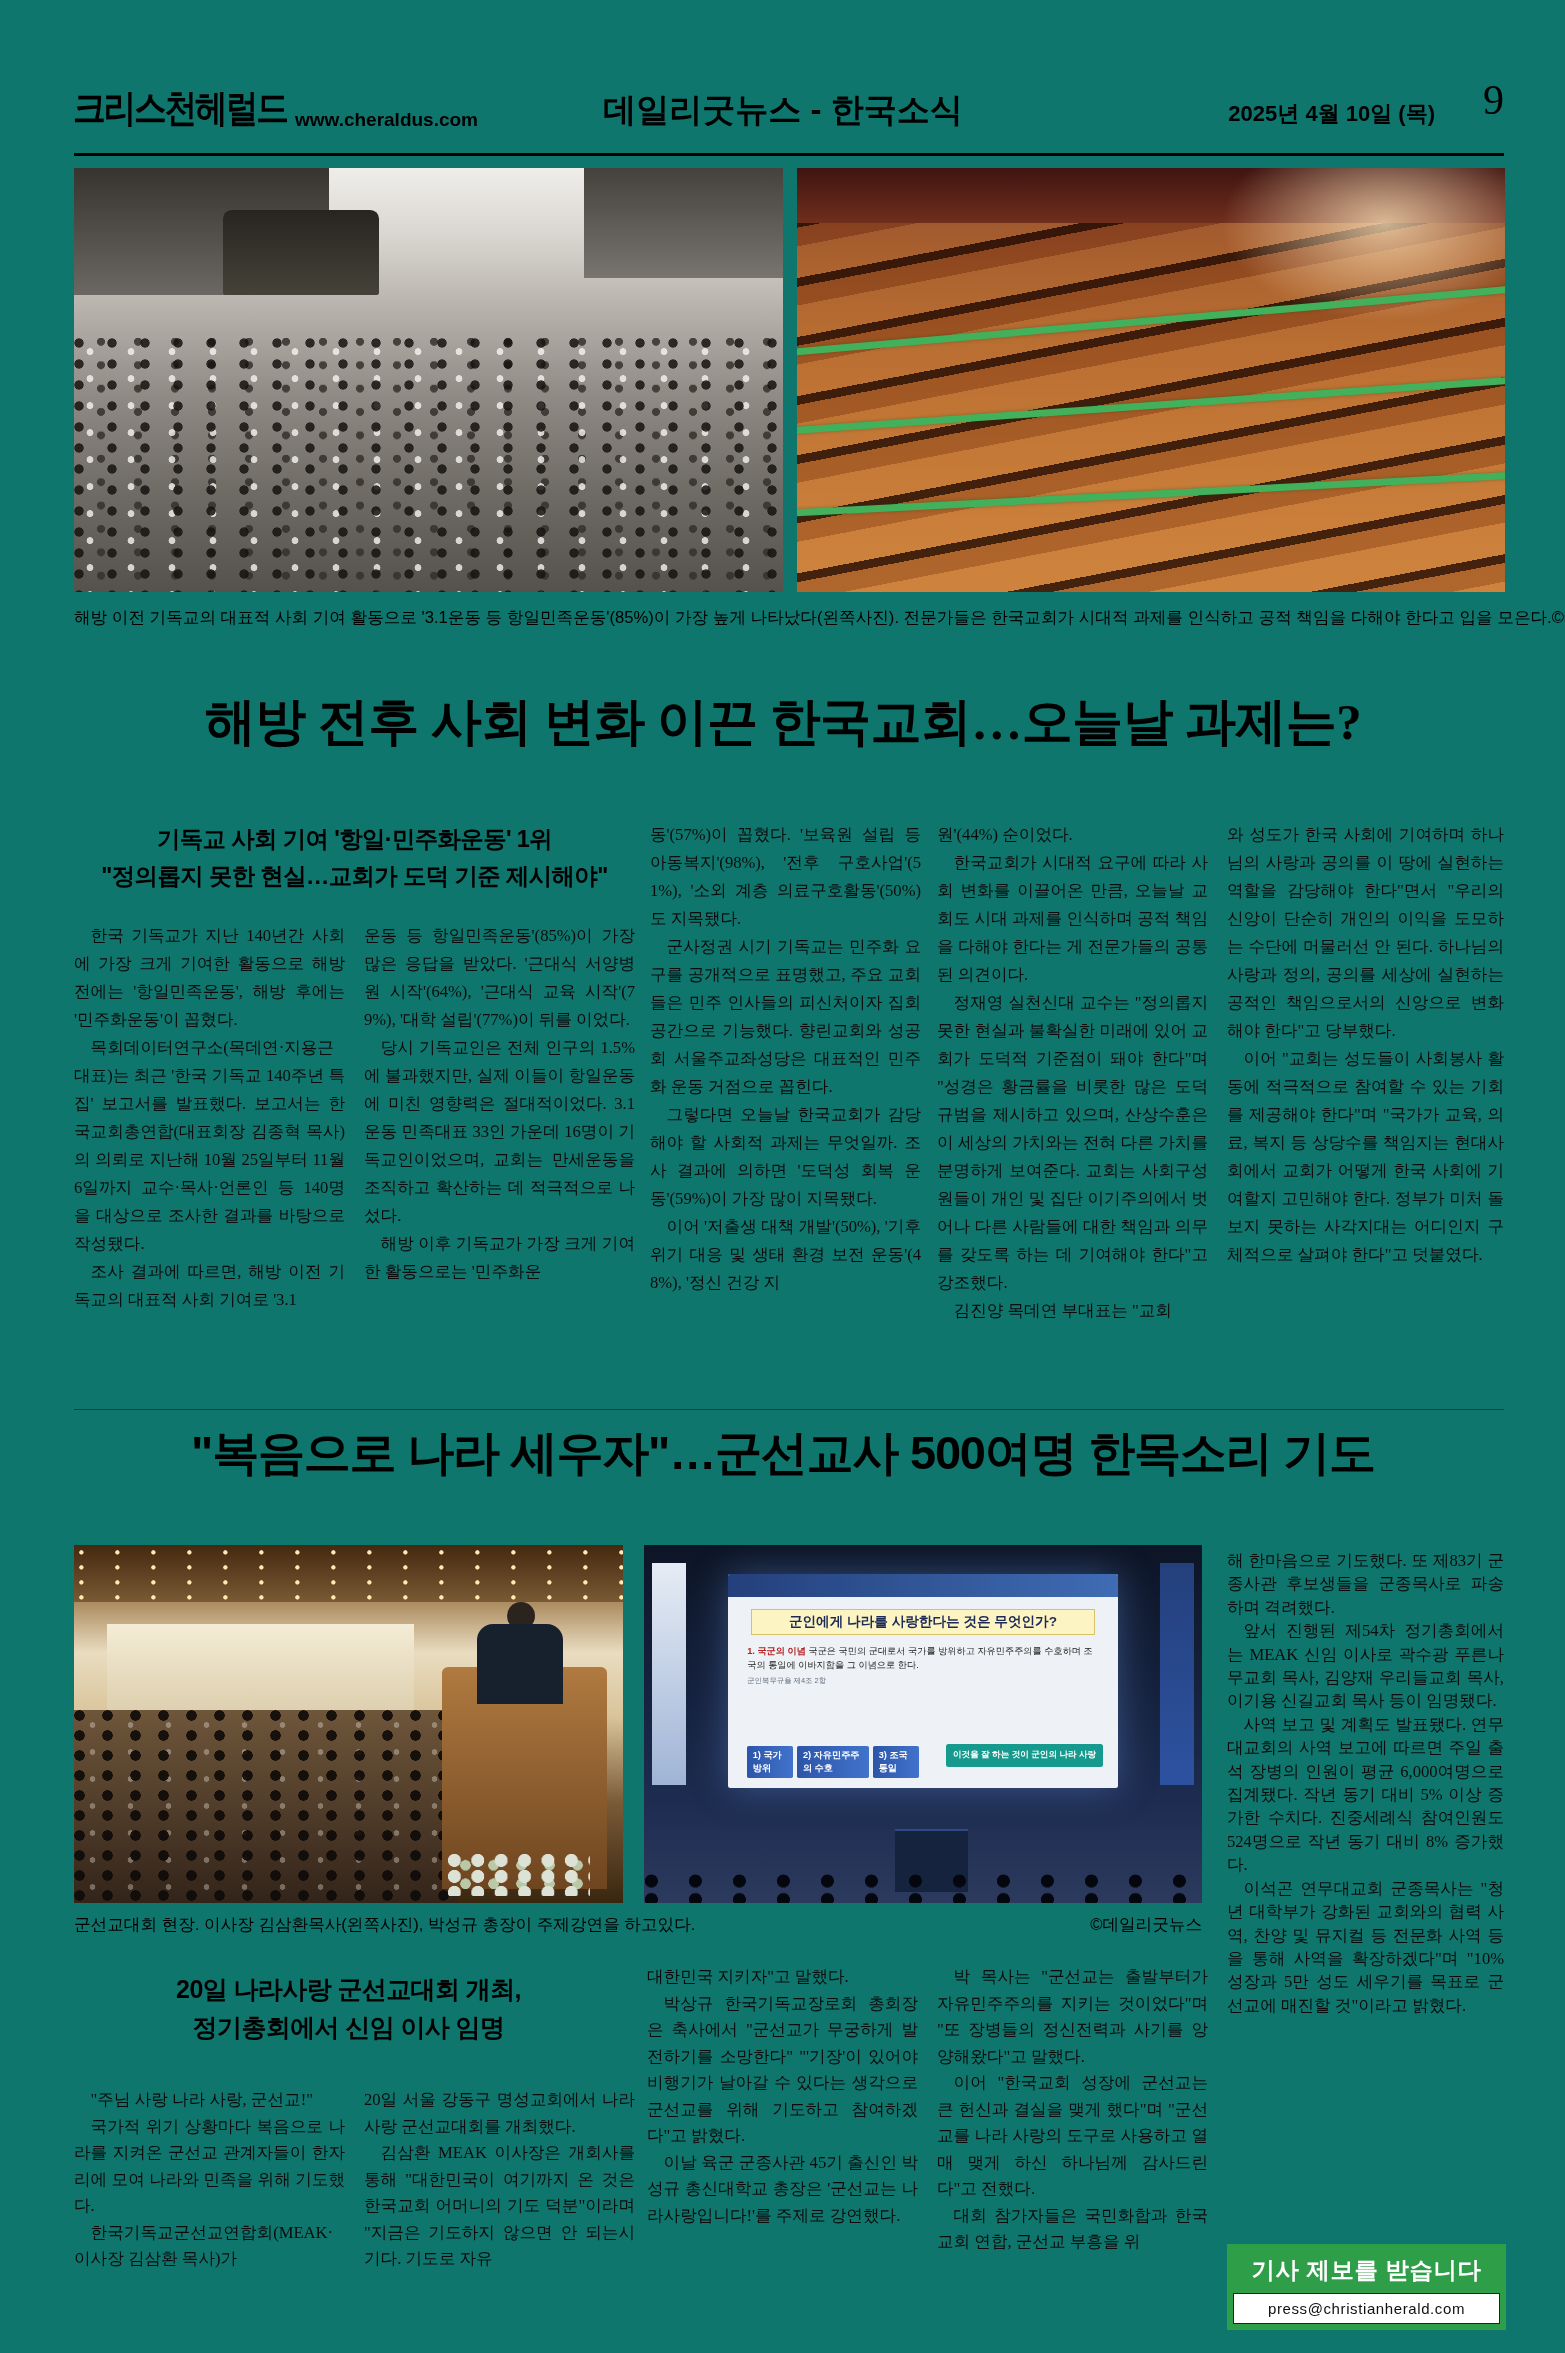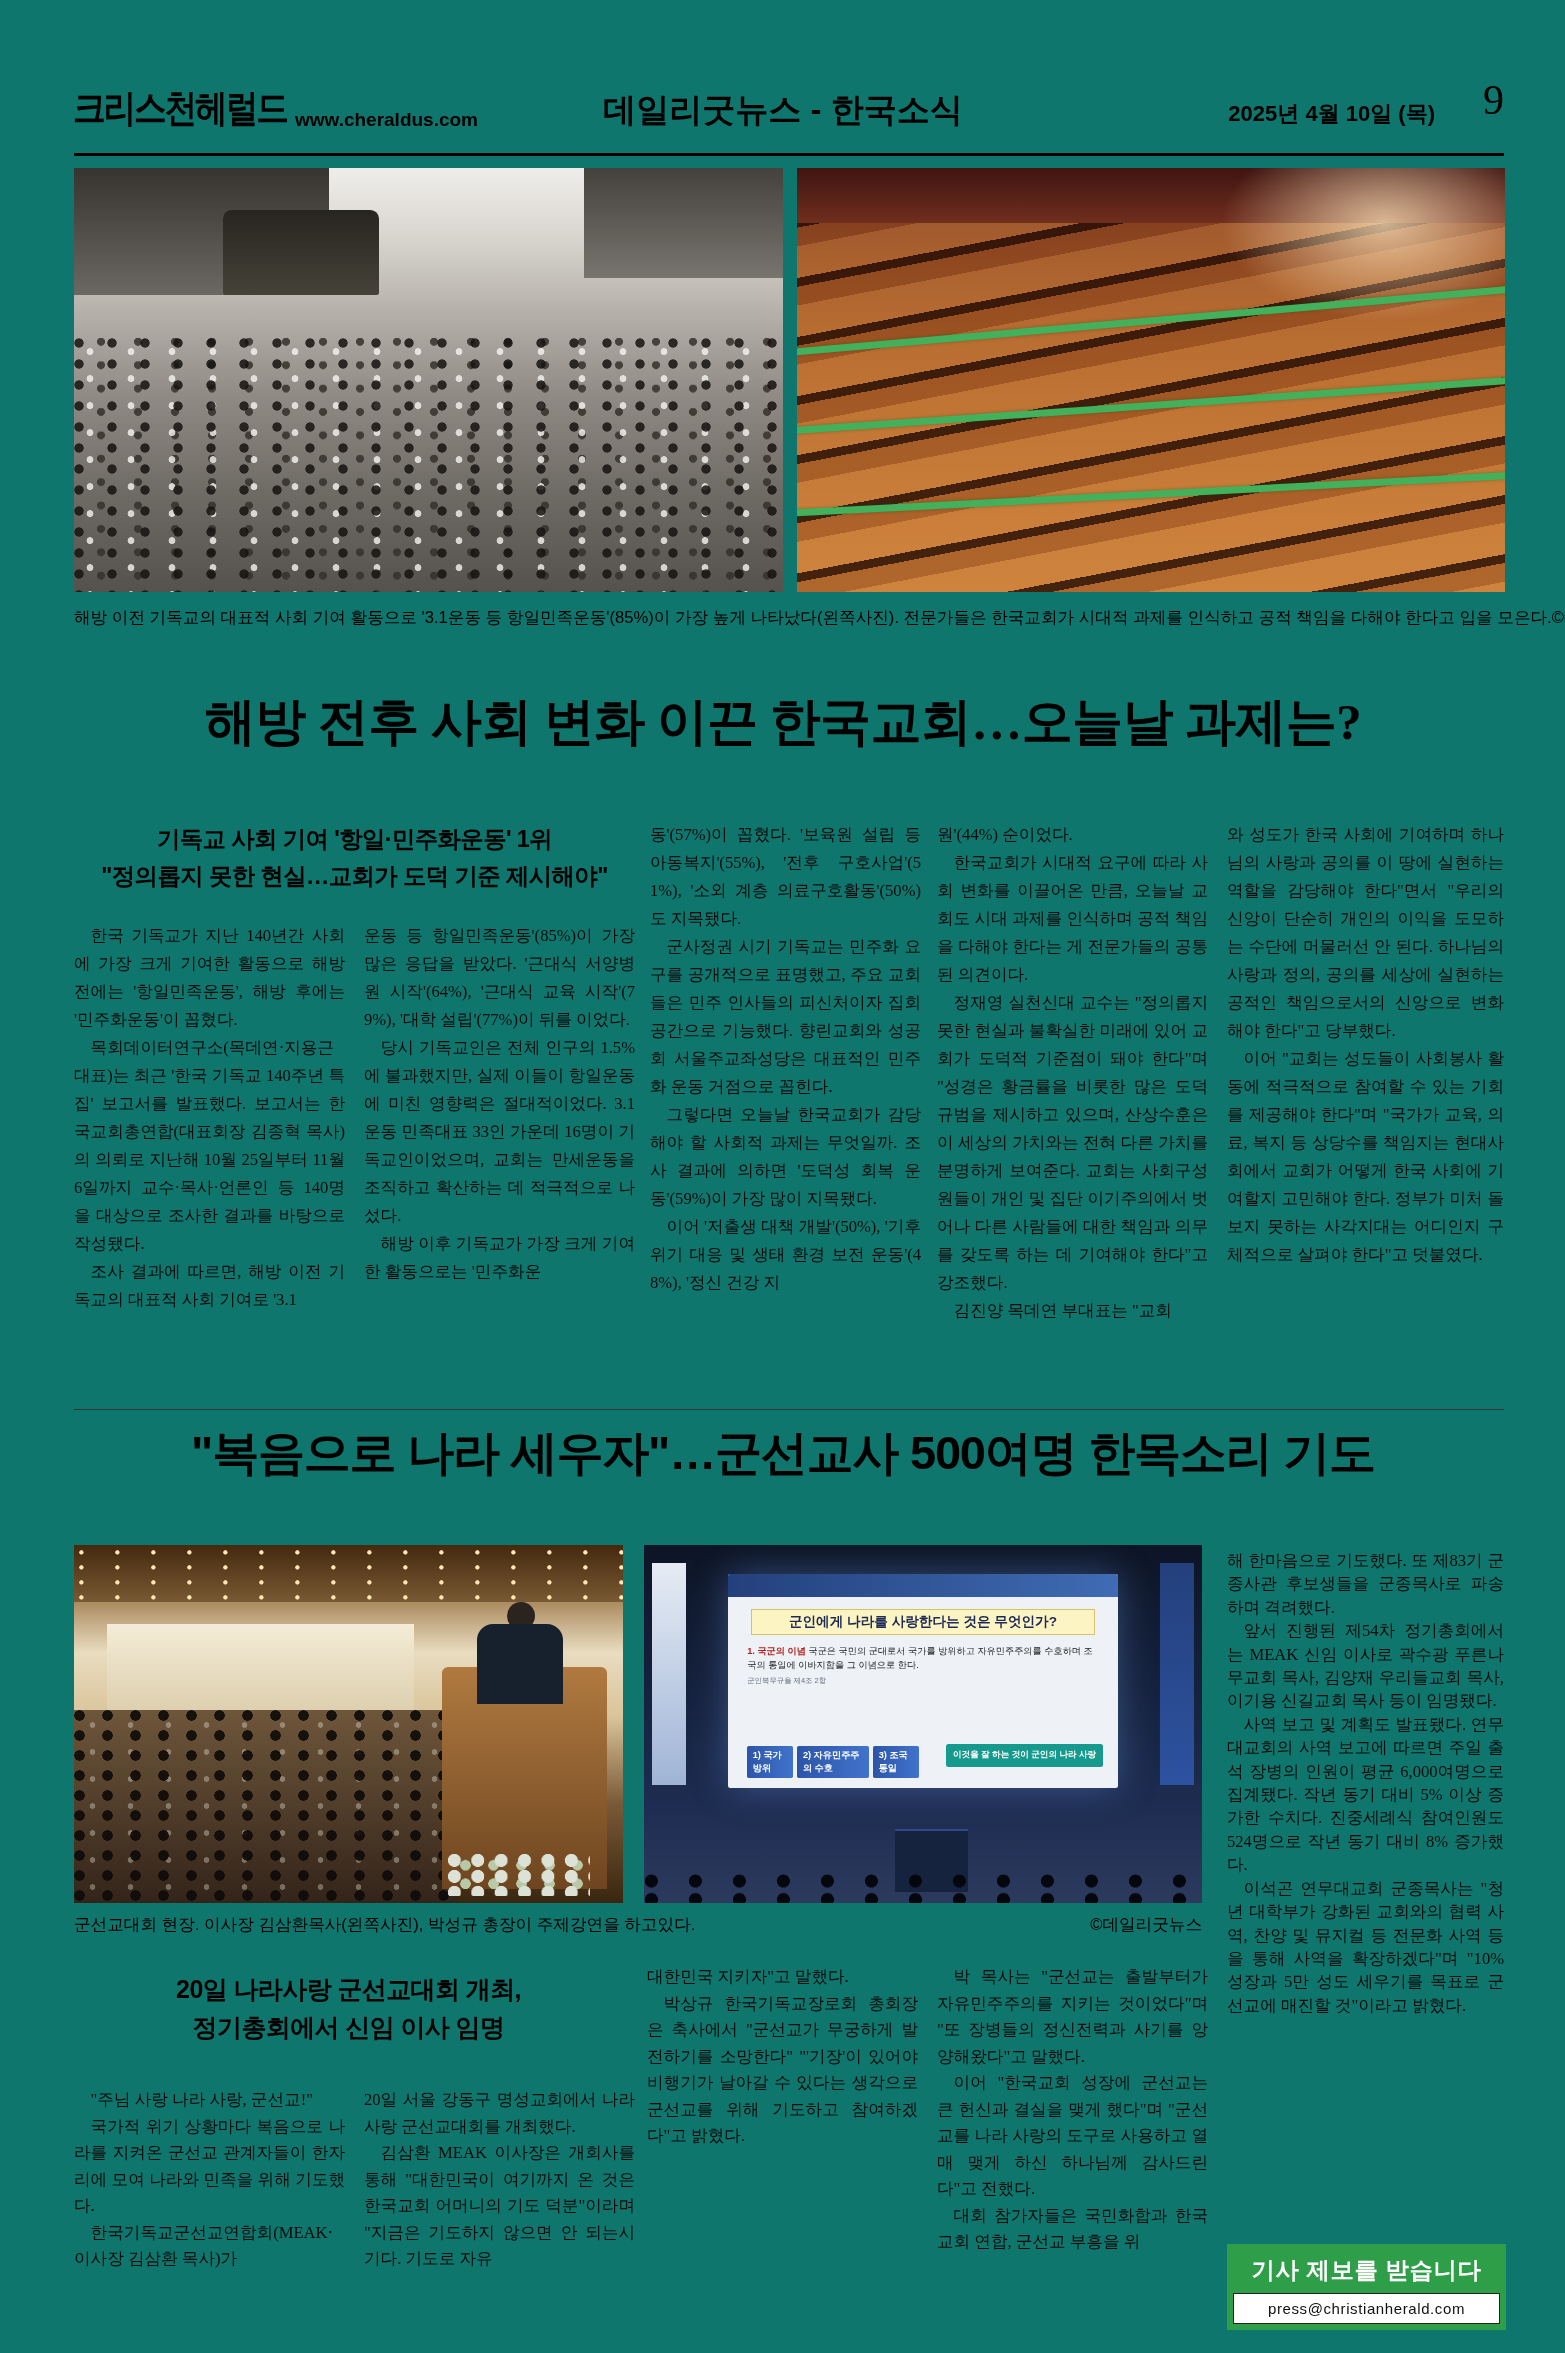--- a/index.html
+++ b/index.html
@@ -175,21 +175,21 @@
       <p class="ind">한국 기독교가 지난 140년간 사회에 가장 크게 기여한 활동으로 해방 전에는 '항일민족운동', 해방 후에는 '민주화운동'이 꼽혔다.</p>
       <p class="ind">목회데이터연구소(목데연·지용근 대표)는 최근 '한국 기독교 140주년 특집' 보고서를 발표했다. 보고서는 한국교회총연합(대표회장 김종혁 목사)의 의뢰로 지난해 10월 25일부터 11월 6일까지 교수·목사·언론인 등 140명을 대상으로 조사한 결과를 바탕으로 작성됐다.</p>
       <p class="ind">조사 결과에 따르면, 해방 이전 기독교의 대표적 사회 기여로 '3.1</p>
     </div>
   <div class="abs bodycol a1c2">
       <p class="">운동 등 항일민족운동'(85%)이 가장 많은 응답을 받았다. '근대식 서양병원 시작'(64%), '근대식 교육 시작'(79%), '대학 설립'(77%)이 뒤를 이었다.</p>
       <p class="ind">당시 기독교인은 전체 인구의 1.5%에 불과했지만, 실제 이들이 항일운동에 미친 영향력은 절대적이었다. 3.1운동 민족대표 33인 가운데 16명이 기독교인이었으며, 교회는 만세운동을 조직하고 확산하는 데 적극적으로 나섰다.</p>
       <p class="ind">해방 이후 기독교가 가장 크게 기여한 활동으로는 '민주화운</p>
     </div>
   <div class="abs bodycol a1c3">
-      <p class="">동'(57%)이 꼽혔다. '보육원 설립 등 아동복지'(55%), '전후 구호사업'(51%), '소외 계층 의료구호활동'(50%)도 지목됐다.</p>
+      <p class="">동'(57%)이 꼽혔다. '보육원 설립 등 아동복지'(98%), '전후 구호사업'(51%), '소외 계층 의료구호활동'(50%)도 지목됐다.</p>
       <p class="ind">군사정권 시기 기독교는 민주화 요구를 공개적으로 표명했고, 주요 교회들은 민주 인사들의 피신처이자 집회 공간으로 기능했다. 향린교회와 성공회 서울주교좌성당은 대표적인 민주화 운동 거점으로 꼽힌다.</p>
       <p class="ind">그렇다면 오늘날 한국교회가 감당해야 할 사회적 과제는 무엇일까. 조사 결과에 의하면 '도덕성 회복 운동'(59%)이 가장 많이 지목됐다.</p>
       <p class="ind">이어 '저출생 대책 개발'(50%), '기후위기 대응 및 생태 환경 보전 운동'(48%), '정신 건강 지</p>
     </div>
   <div class="abs bodycol a1c4">
       <p class="">원'(44%) 순이었다.</p>
       <p class="ind">한국교회가 시대적 요구에 따라 사회 변화를 이끌어온 만큼, 오늘날 교회도 시대 과제를 인식하며 공적 책임을 다해야 한다는 게 전문가들의 공통된 의견이다.</p>
       <p class="ind">정재영 실천신대 교수는 "정의롭지 못한 현실과 불확실한 미래에 있어 교회가 도덕적 기준점이 돼야 한다"며 "성경은 황금률을 비롯한 많은 도덕규범을 제시하고 있으며, 산상수훈은 이 세상의 가치와는 전혀 다른 가치를 분명하게 보여준다. 교회는 사회구성원들이 개인 및 집단 이기주의에서 벗어나 다른 사람들에 대한 책임과 의무를 갖도록 하는 데 기여해야 한다"고 강조했다.</p>
       <p class="ind">김진양 목데연 부대표는 "교회</p>
     </div>
@@ -248,20 +248,21 @@
       <p class="ind">국가적 위기 상황마다 복음으로 나라를 지켜온 군선교 관계자들이 한자리에 모여 나라와 민족을 위해 기도했다.</p>
       <p class="ind">한국기독교군선교연합회(MEAK·이사장 김삼환 목사)가</p>
     </div>
   <div class="abs bodycol a2col a2c2">
       <p class="">20일 서울 강동구 명성교회에서 나라사랑 군선교대회를 개최했다.</p>
       <p class="ind">김삼환 MEAK 이사장은 개회사를 통해 "대한민국이 여기까지 온 것은 한국교회 어머니의 기도 덕분"이라며 "지금은 기도하지 않으면 안 되는시기다. 기도로 자유</p>
     </div>
   <div class="abs bodycol a2col a2c3">
       <p class="">대한민국 지키자"고 말했다.</p>
       <p class="ind">박상규 한국기독교장로회 총회장은 축사에서 "군선교가 무궁하게 발전하기를 소망한다" "'기장'이 있어야 비행기가 날아갈 수 있다는 생각으로 군선교를 위해 기도하고 참여하겠다"고 밝혔다.</p>
+      <p class="ind">이날 육군 군종사관 45기 출신인 박성규 총신대학교 총장은 '군선교는 나라사랑입니다!'를 주제로 강연했다.</p>
     </div>
   <div class="abs bodycol a2col a2c4">
       <p class="ind">박 목사는 "군선교는 출발부터가 자유민주주의를 지키는 것이었다"며 "또 장병들의 정신전력과 사기를 앙양해왔다"고 말했다.</p>
       <p class="ind">이어 "한국교회 성장에 군선교는 큰 헌신과 결실을 맺게 했다"며 "군선교를 나라 사랑의 도구로 사용하고 열매 맺게 하신 하나님께 감사드린다"고 전했다.</p>
       <p class="ind">대회 참가자들은 국민화합과 한국교회 연합, 군선교 부흥을 위</p>
     </div>
   <div class="abs bodycol a2c5">
       <p class="">해 한마음으로 기도했다. 또 제83기 군종사관 후보생들을 군종목사로 파송하며 격려했다.</p>
       <p class="ind">앞서 진행된 제54차 정기총회에서는 MEAK 신임 이사로 곽수광 푸른나무교회 목사, 김양재 우리들교회 목사, 이기용 신길교회 목사 등이 임명됐다.</p>
       <p class="ind">사역 보고 및 계획도 발표됐다. 연무대교회의 사역 보고에 따르면 주일 출석 장병의 인원이 평균 6,000여명으로 집계됐다. 작년 동기 대비 5% 이상 증가한 수치다. 진중세례식 참여인원도 524명으로 작년 동기 대비 8% 증가했다.</p>

